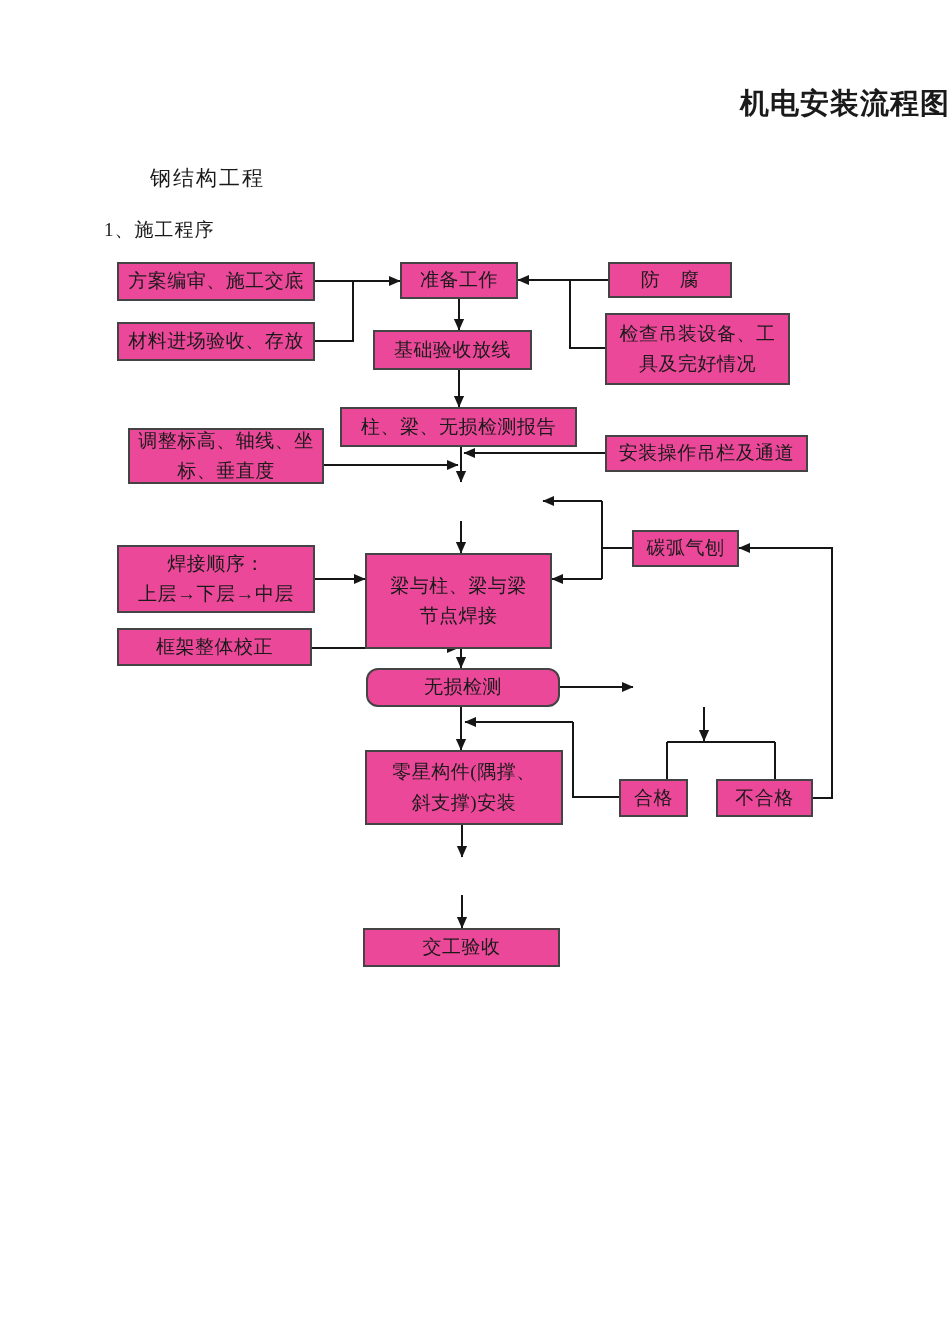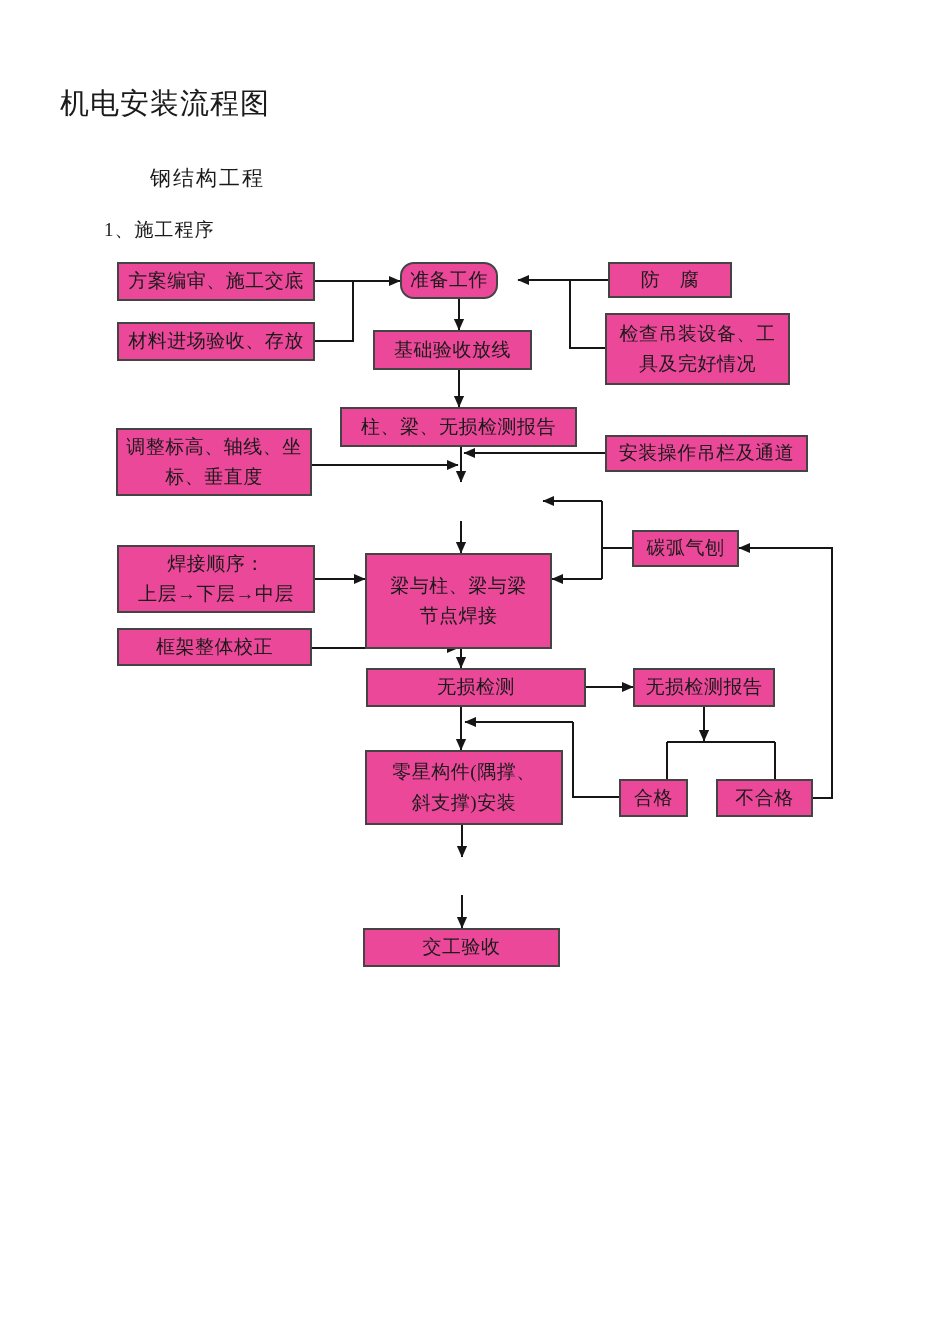--- a/index.html
+++ b/index.html
@@ -10,24 +10,24 @@
     background: #ffffff;
     font-family: "Liberation Serif", "DejaVu Serif", serif;
     color: #1a1a1a;
     overflow: hidden;
   }
   .doc-title {
     position: absolute;
     left: 0; top: 84px;
     width: 950px;
     margin: 0;
-    text-align: left;
+    text-align: right;
     text-indent: 60px;
     font-size: 29px;
-    font-weight: 400;
+    font-weight: 700;
     letter-spacing: 1px;
     white-space: nowrap;
   }
   .doc-subtitle {
     position: absolute;
     left: 150px; top: 164px;
     font-size: 21px;
     letter-spacing: 2px;
     white-space: nowrap;
   }
@@ -99,50 +99,49 @@
       <path class="edge" d="M602,501 H543" marker-end="url(#arrow)"></path>
       <path class="edge" d="M602,579 H552" marker-end="url(#arrow)"></path>
       <path class="edge" d="M462,825 V857" marker-end="url(#arrow)"></path>
       <path class="edge" d="M462,895 V928" marker-end="url(#arrow)"></path>
     </svg>
 
     <div class="node" style="left:117px; top:262px; width:198px; height:39px;">方案编审、施工交底</div>
 
     <div class="node" style="left:117px; top:322px; width:198px; height:39px;">材料进场验收、存放</div>
 
-    <div class="node" style="left:400px; top:262px; width:98px; height:37px;border-radius:14px;">准备工作</div>
+    <div class="node" style="left:400px; top:262px; width:118px; height:37px;">准备工作</div>
 
     <div class="node" style="left:608px; top:262px; width:124px; height:36px;">防　腐</div>
 
     <div class="node" style="left:605px; top:313px; width:185px; height:72px;">检查吊装设备、工
 具及完好情况</div>
 
     <div class="node" style="left:373px; top:330px; width:159px; height:40px;">基础验收放线</div>
 
     <div class="node" style="left:340px; top:407px; width:237px; height:40px;">柱、梁、无损检测报告</div>
 
-    <div class="node" style="left:116px; top:428px; width:196px; height:68px;">调整标高、轴线、坐
+    <div class="node" style="left:128px; top:428px; width:196px; height:56px;">调整标高、轴线、坐
 标、垂直度</div>
 
     <div class="node" style="left:605px; top:435px; width:203px; height:37px;">安装操作吊栏及通道</div>
 
 
     <div class="node" style="left:632px; top:530px; width:107px; height:37px;">碳弧气刨</div>
 
     <div class="node" style="left:117px; top:545px; width:198px; height:68px;">焊接顺序：
 上层→下层→中层</div>
 
     <div class="node" style="left:365px; top:553px; width:187px; height:96px;">梁与柱、梁与梁
 节点焊接</div>
 
     <div class="node" style="left:117px; top:628px; width:195px; height:38px;">框架整体校正</div>
 
-    <div class="node" style="left:366px; top:668px; width:220px; height:39px;">无损检测</div>
+    <div class="node" style="left:366px; top:668px; width:194px; height:39px;border-radius:12px;">无损检测</div>
 
-    <div class="node" style="left:633px; top:668px; width:142px; height:39px;">无损检测报告</div>
 
     <div class="node" style="left:619px; top:779px; width:69px; height:38px;">合格</div>
 
     <div class="node" style="left:716px; top:779px; width:97px; height:38px;">不合格</div>
 
     <div class="node" style="left:365px; top:750px; width:198px; height:75px;">零星构件(隅撑、
 斜支撑)安装</div>
 
 
     <div class="node" style="left:363px; top:928px; width:197px; height:39px;">交工验收</div>

